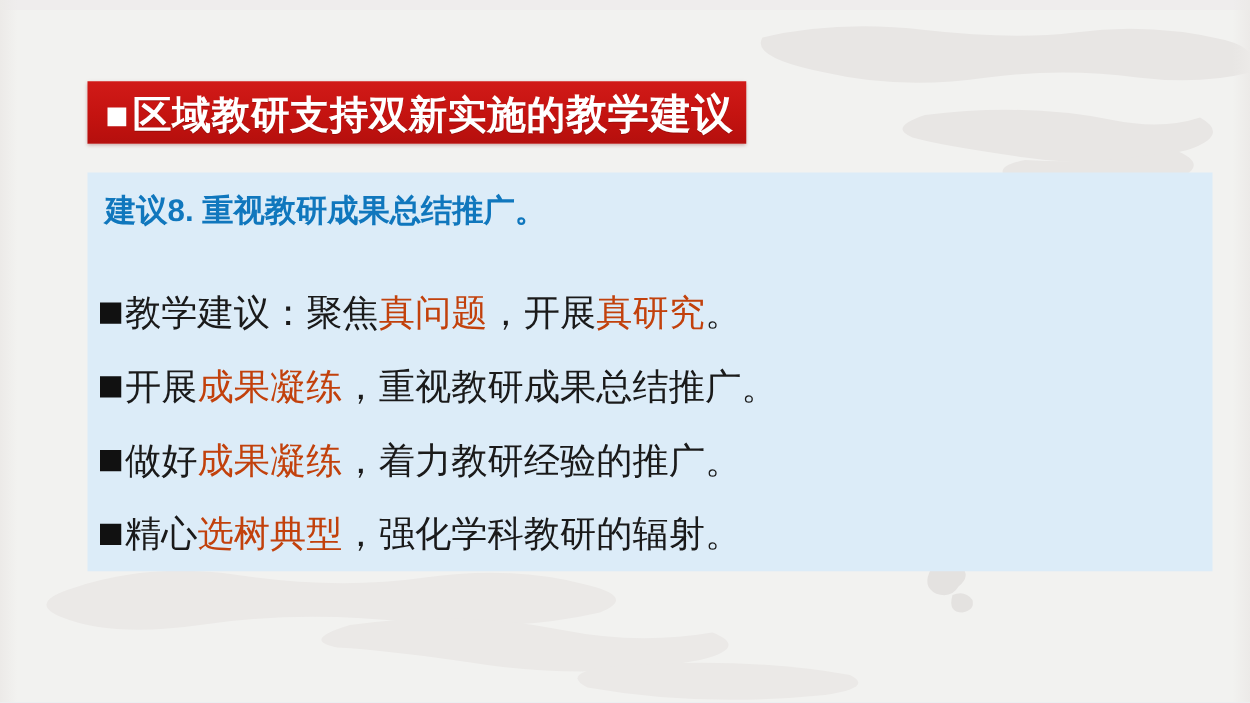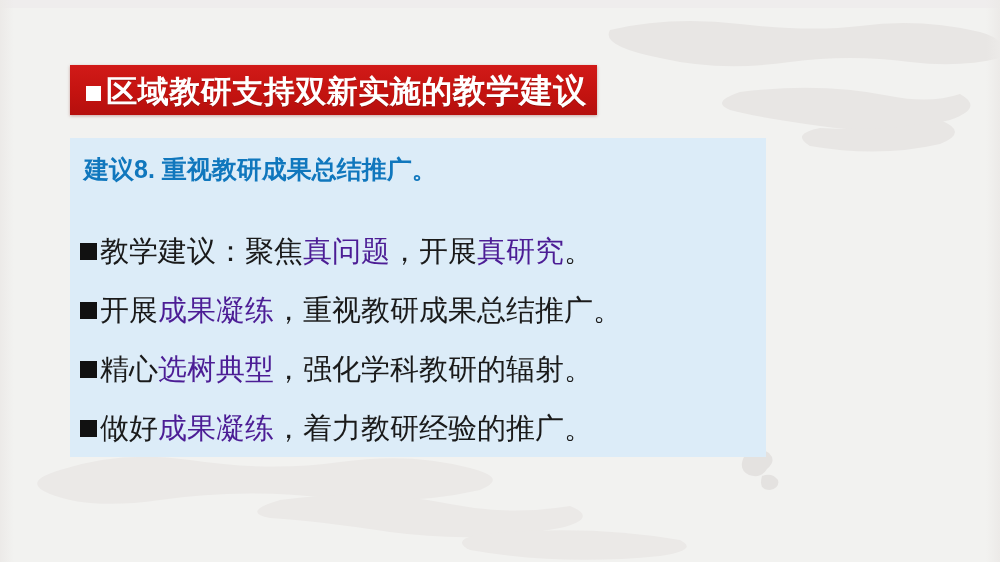--- a/index.html
+++ b/index.html
@@ -76,21 +76,21 @@
     margin-right: 5px;
     vertical-align: 1px;
   }
   .title-emph { font-size: 33px; }
 
   
   .content-panel {
     position: absolute;
     left: 70px;
     top: 138px;
-    width: 696px;
+    width: 900px;
     height: 319px;
     background: #dcecf8;
     box-sizing: border-box;
     padding: 16px 0 0 0;
   }
 
   .subtitle {
     margin: 0 0 0 14px;
     color: #1077bd;
     font-size: 25px;
@@ -115,21 +115,21 @@
     white-space: nowrap;
   }
   .sq-bullet {
     display: inline-block;
     width: 17px;
     height: 17px;
     background: #111111;
     margin-right: 3px;
     vertical-align: 1px;
   }
-  .hl-red { color: #4c1d95; }
+  .hl-red { color: #c2410c; }
 </style>
 </head>
 <body>
 
 <div class="slide">
 
   <div class="map-watermark">
     <svg viewBox="0 0 1000 562" xmlns="http://www.w3.org/2000/svg" aria-hidden="true">
       <g fill="#e8e6e4">
         <path d="M610,30 q60,-14 130,-6 q70,8 120,2 q60,-8 120,6 q30,8 20,26 q-40,10 -90,4 q-60,-8 -120,0 q-70,10 -130,-4 q-60,-12 -50,-28 Z"></path>
@@ -168,23 +168,23 @@
 
       <li class="bullet-line">
         <span class="sq-bullet"></span><span>教学建议：聚焦</span><span class="hl-red">真问题</span><span>，开展</span><span class="hl-red">真研究</span><span>。</span>
       </li>
 
       <li class="bullet-line">
         <span class="sq-bullet"></span><span>开展</span><span class="hl-red">成果凝练</span><span></span><span class="hl-red"></span><span>，重视教研成果总结推广。</span>
       </li>
 
       <li class="bullet-line">
-        <span class="sq-bullet"></span><span>精心</span><span class="hl-red">选树典型</span><span></span><span class="hl-red"></span><span>，强化学科教研的辐射。</span>
+        <span class="sq-bullet"></span><span>做好</span><span class="hl-red">成果凝练</span><span></span><span class="hl-red"></span><span>，着力教研经验的推广。</span>
       </li>
 
       <li class="bullet-line">
-        <span class="sq-bullet"></span><span>做好</span><span class="hl-red">成果凝练</span><span></span><span class="hl-red"></span><span>，着力教研经验的推广。</span>
+        <span class="sq-bullet"></span><span>精心</span><span class="hl-red">选树典型</span><span></span><span class="hl-red"></span><span>，强化学科教研的辐射。</span>
       </li>
 
     </ul>
   </div>
 
 </div>
 
 </body></html>

